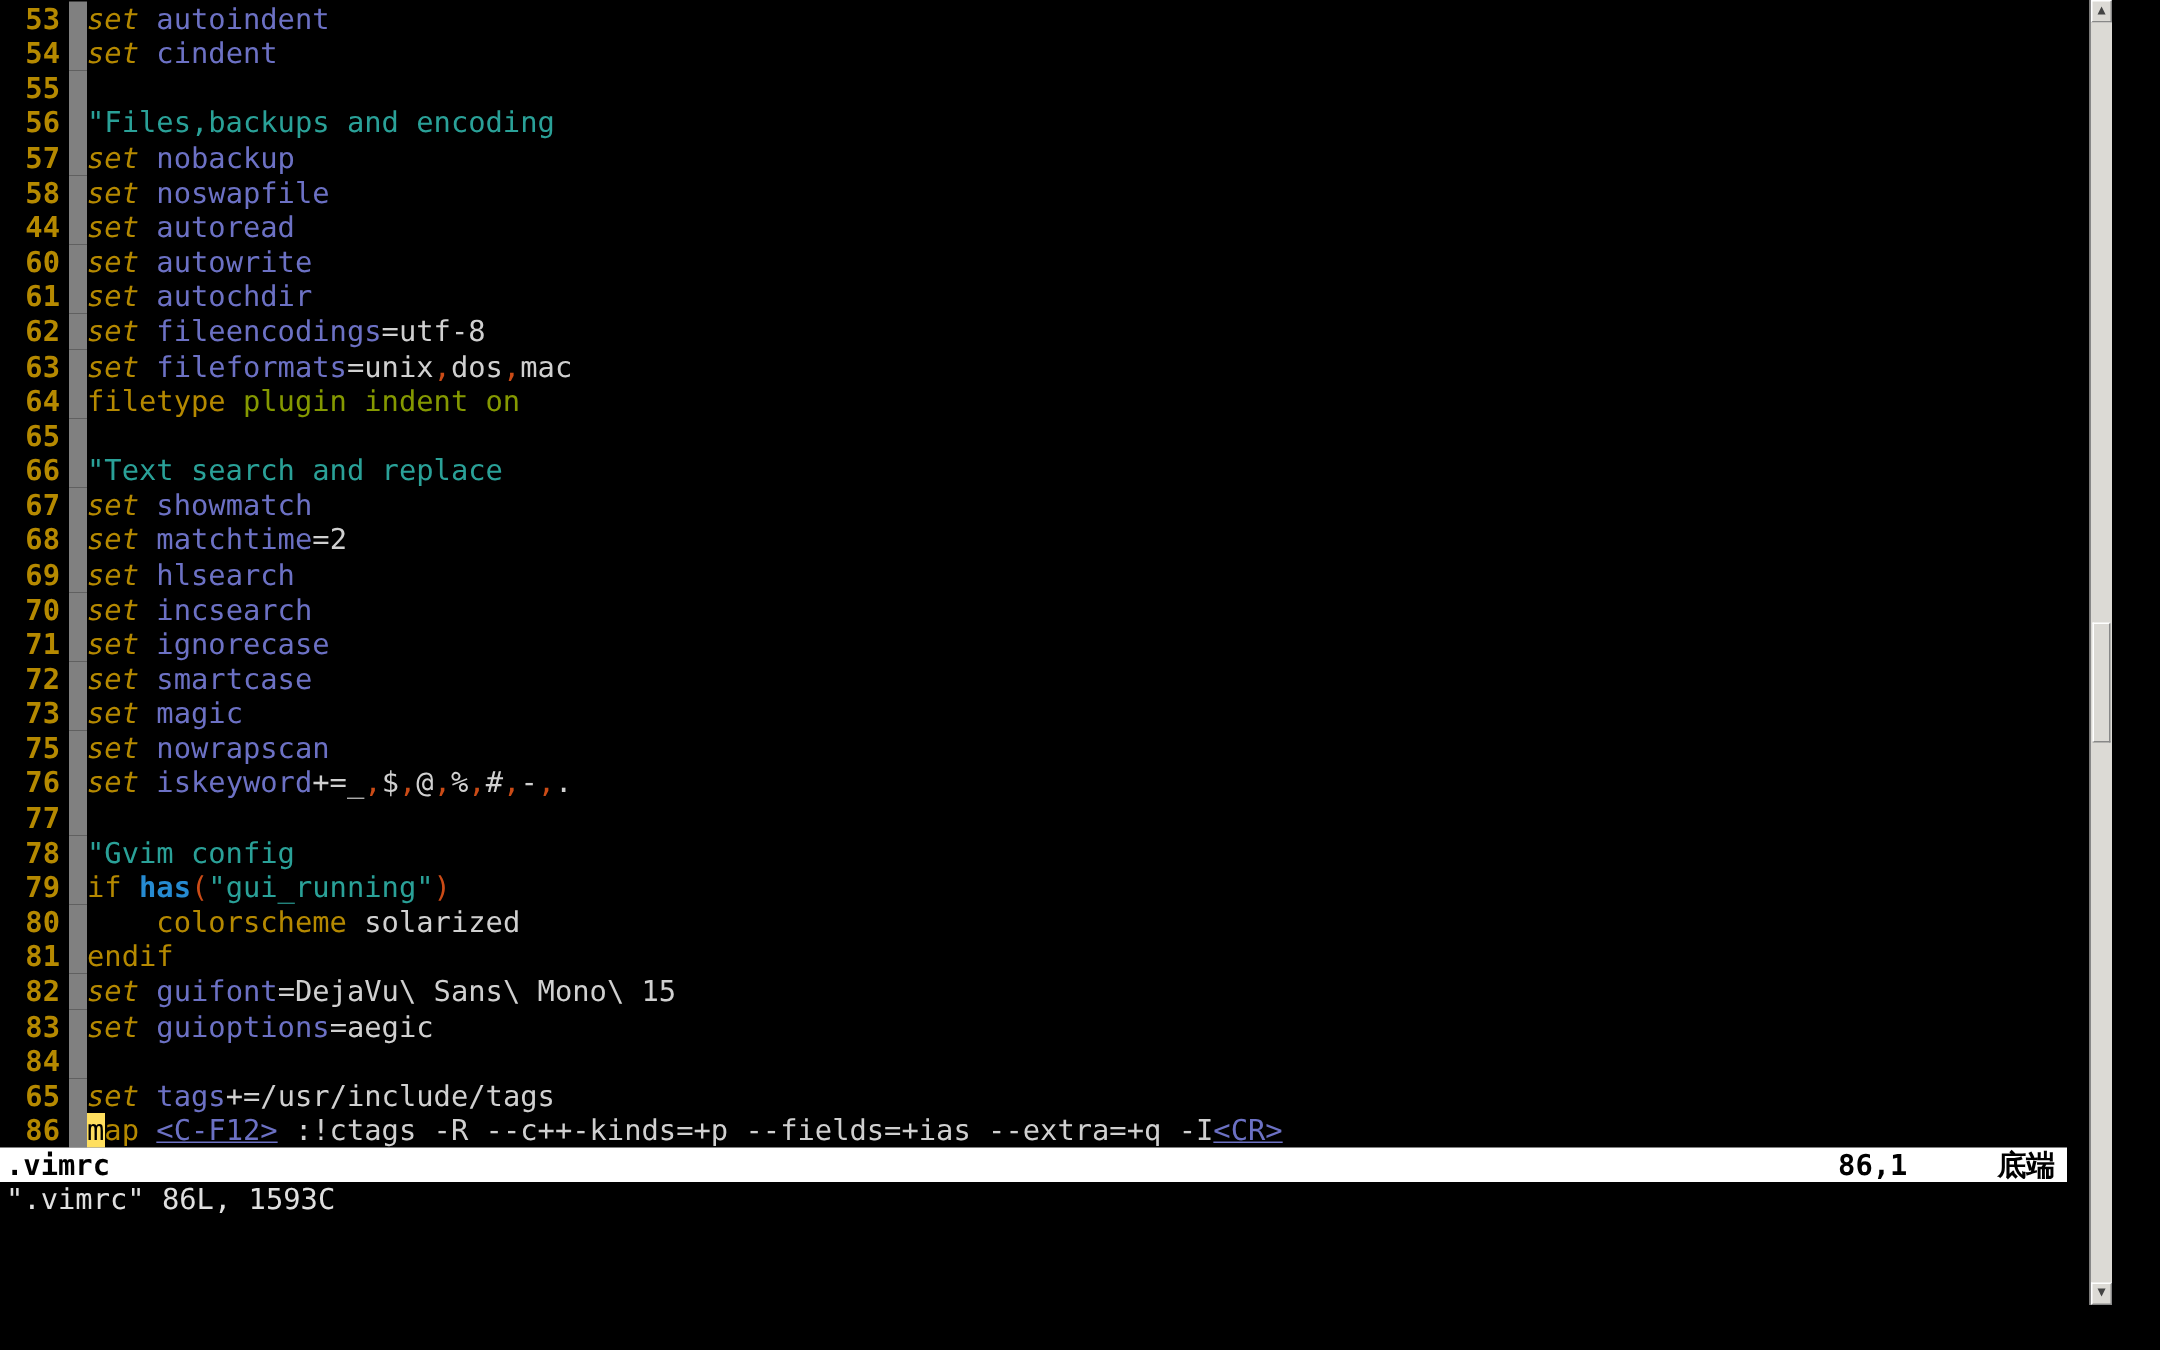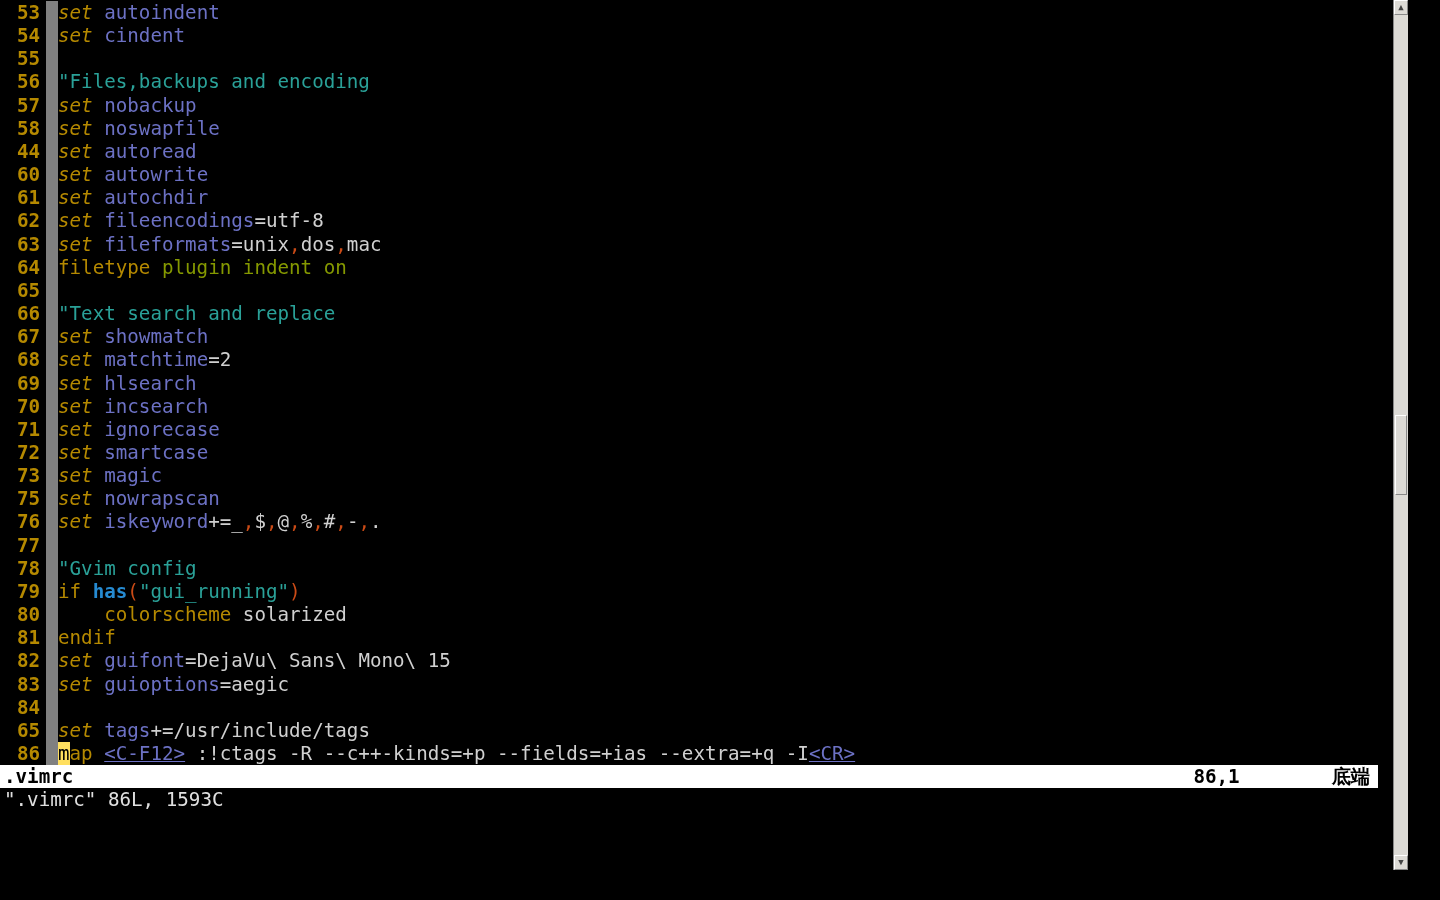--- a/index.html
+++ b/index.html
@@ -70,21 +70,21 @@
   .statusbar {
     background: #ffffff;
     color: #000000;
     display: flex;
     font-weight: bold;
     height: 23px;
     align-items: flex-end;
   }
   .statusbar .file { padding-left: 4px; flex: 1; }
   .statusbar .pos  { padding-right: 60px; }
-  .statusbar .pct  { padding-right: 8px; margin-left: 32px; }
+  .statusbar .pct  { padding-right: 8px; }
   .msgbar {
     background: #000;
     color: #e0e0e0;
     height: 23px;
     padding-left: 4px;
     display: flex;
     align-items: center;
   }
   
   .scrollbar {

